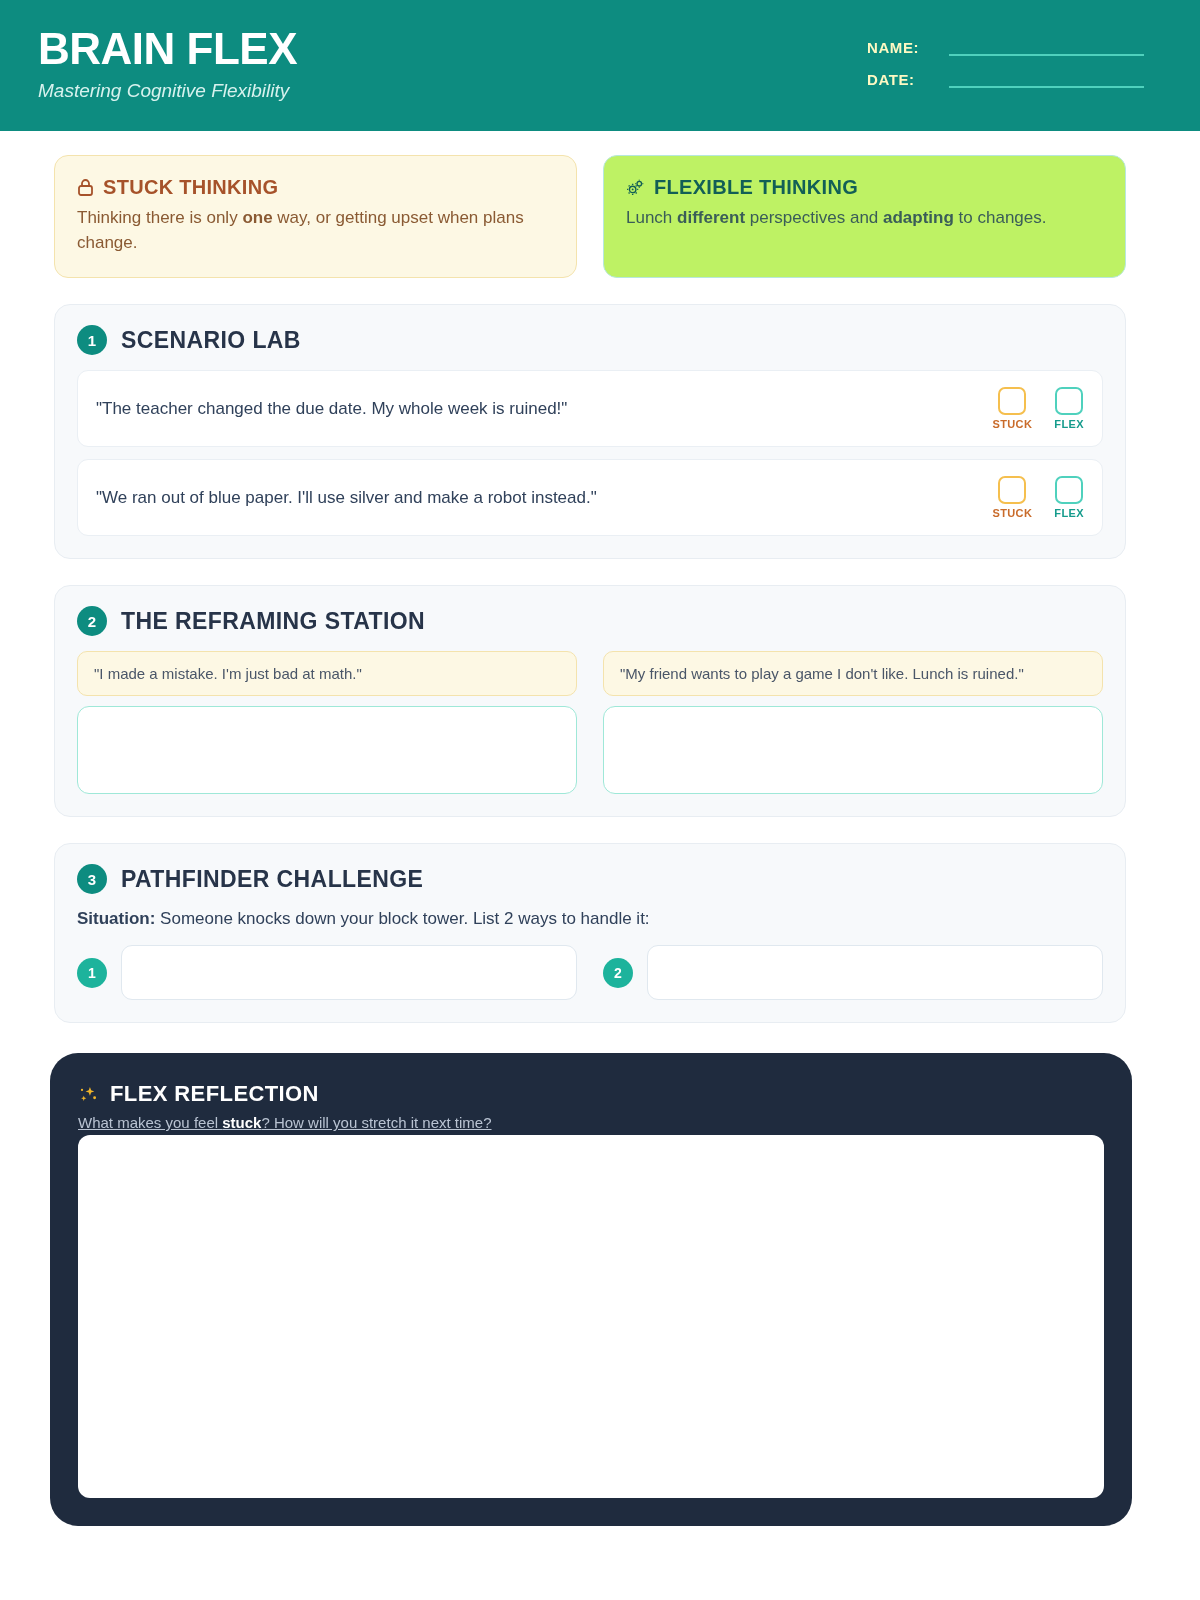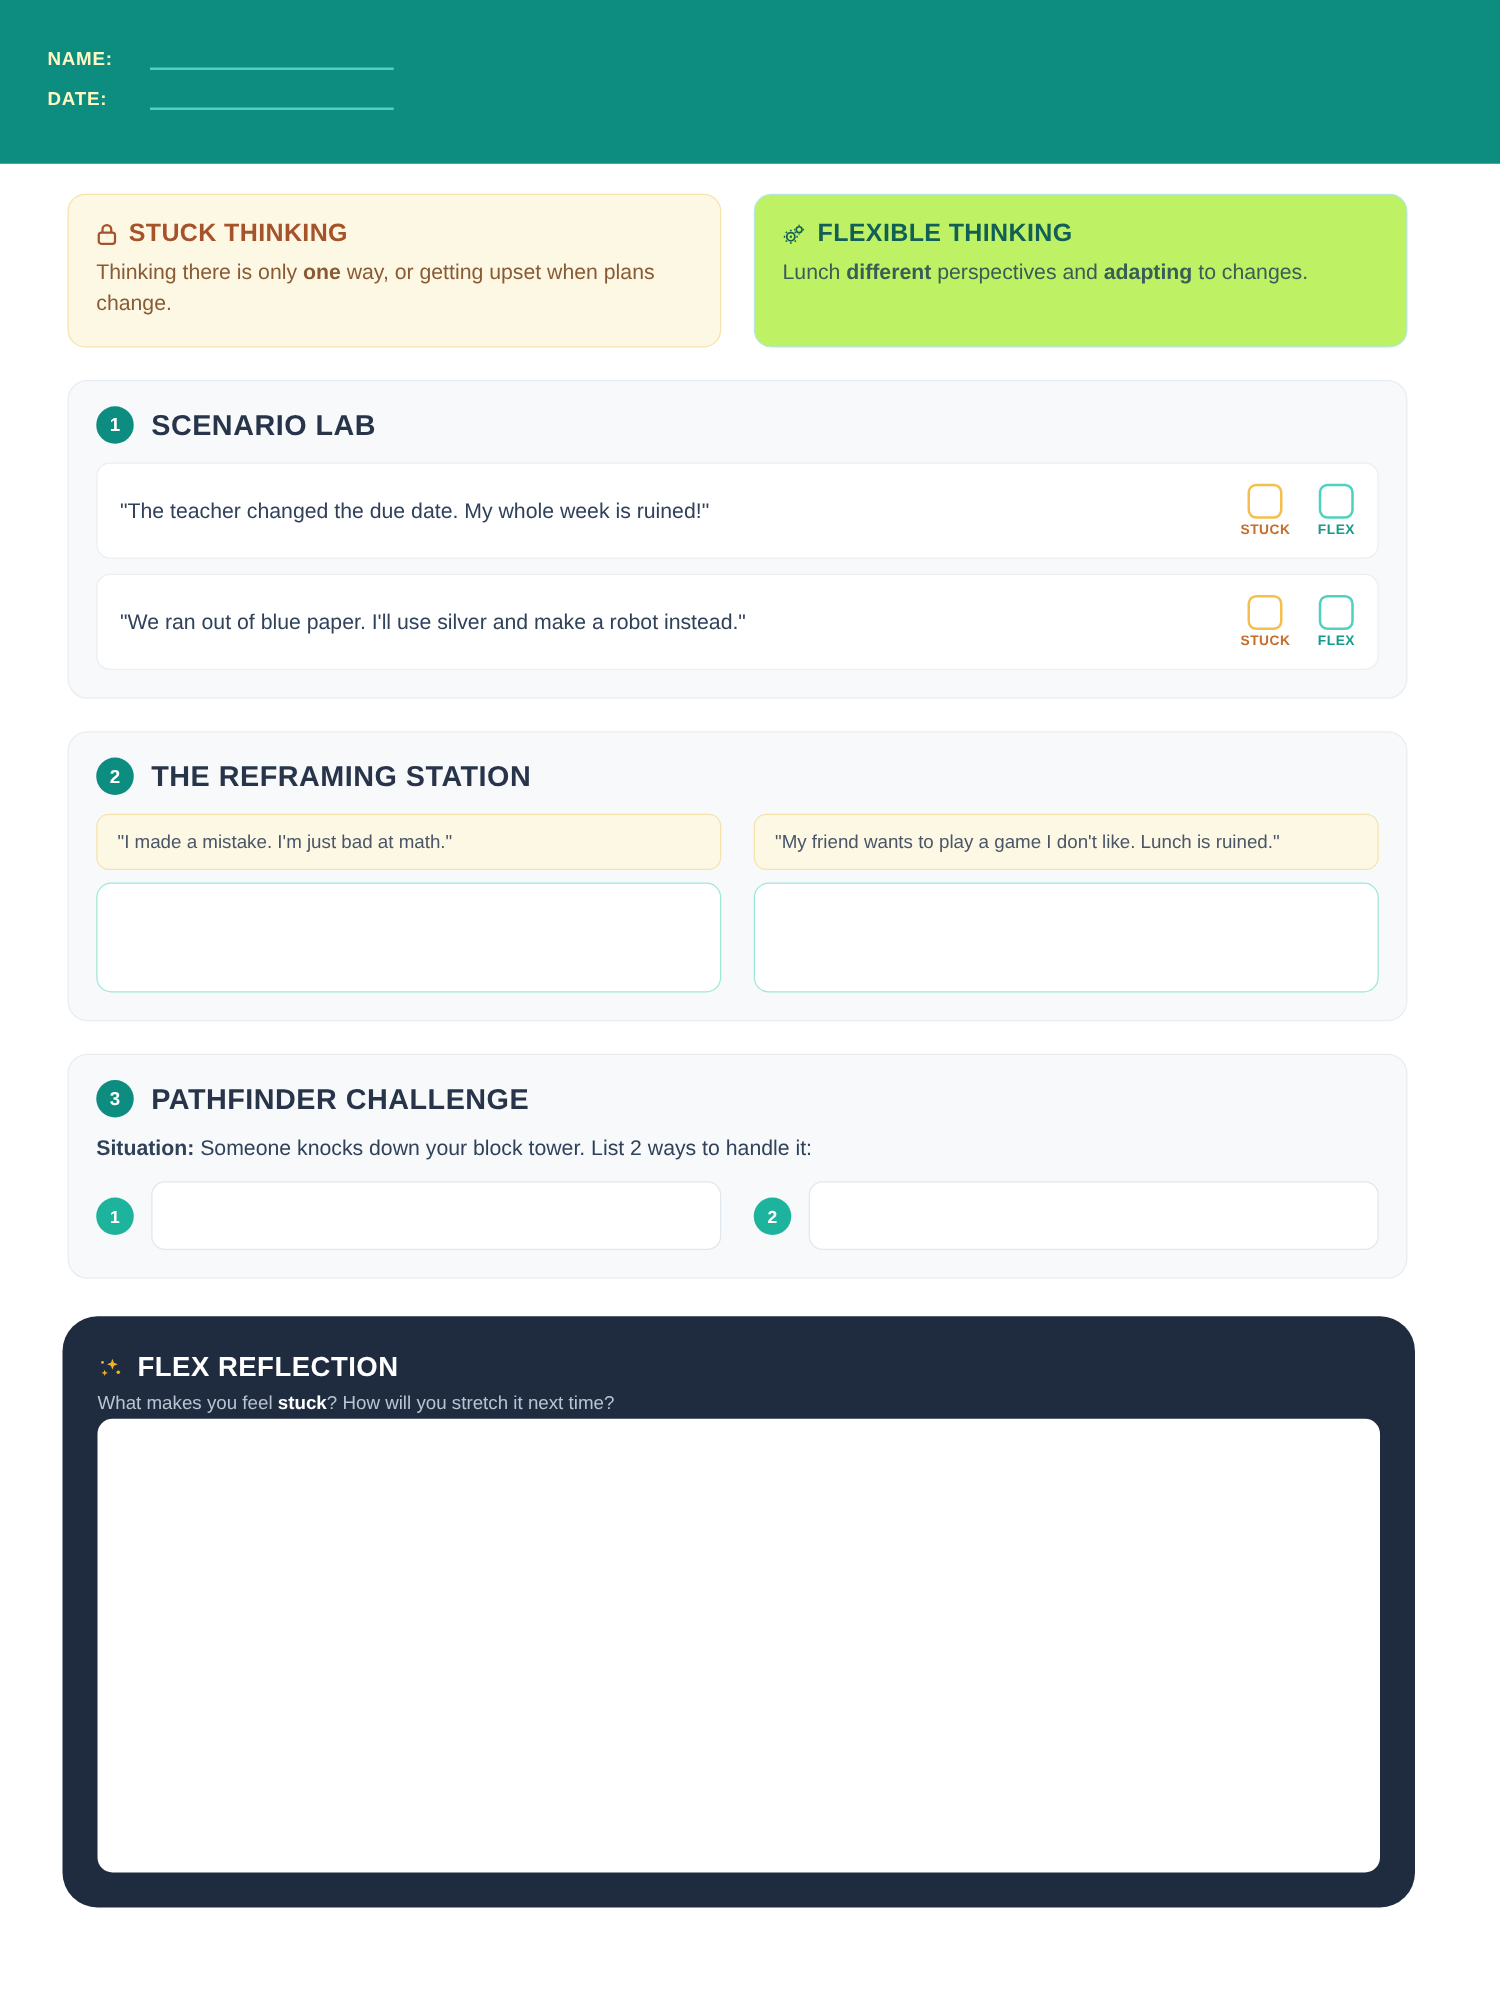--- a/index.html
+++ b/index.html
@@ -249,34 +249,39 @@
     font-size: 22px;
     font-weight: 800;
     letter-spacing: 0.4px;
     color: #ffffff;
     margin-bottom: 7px;
   }
   .refl-sub {
     font-size: 15px;
     color: #b9c3d2;
     margin-bottom: 4px;
+    text-decoration: underline;
   }
   .refl-sub b { color: #ffffff; font-weight: 700; }
   .refl-box {
     background: #ffffff;
     border-radius: 12px;
     height: 363px;
   }
 </style>
 </head>
 <body>
 
 <div class="page">
 
   <div class="header">
+    <div>
+      <div class="brand-title">BRAIN FLEX</div>
+      <div class="brand-sub">Mastering Cognitive Flexibility</div>
+    </div>
     <div class="meta">
       <div class="meta-row">
         <span class="meta-label">NAME:</span>
         <span class="meta-line"></span>
       </div>
       <div class="meta-row">
         <span class="meta-label">DATE:</span>
         <span class="meta-line"></span>
       </div>
     </div>

